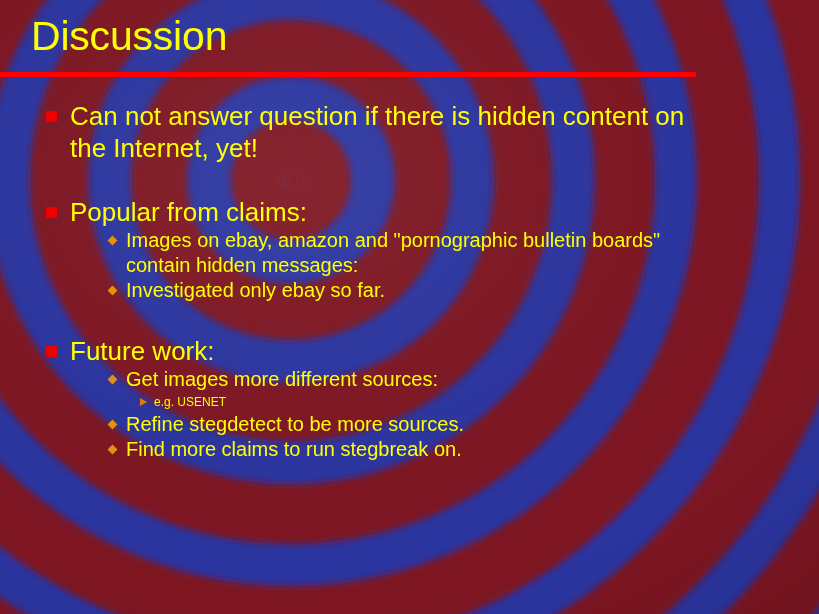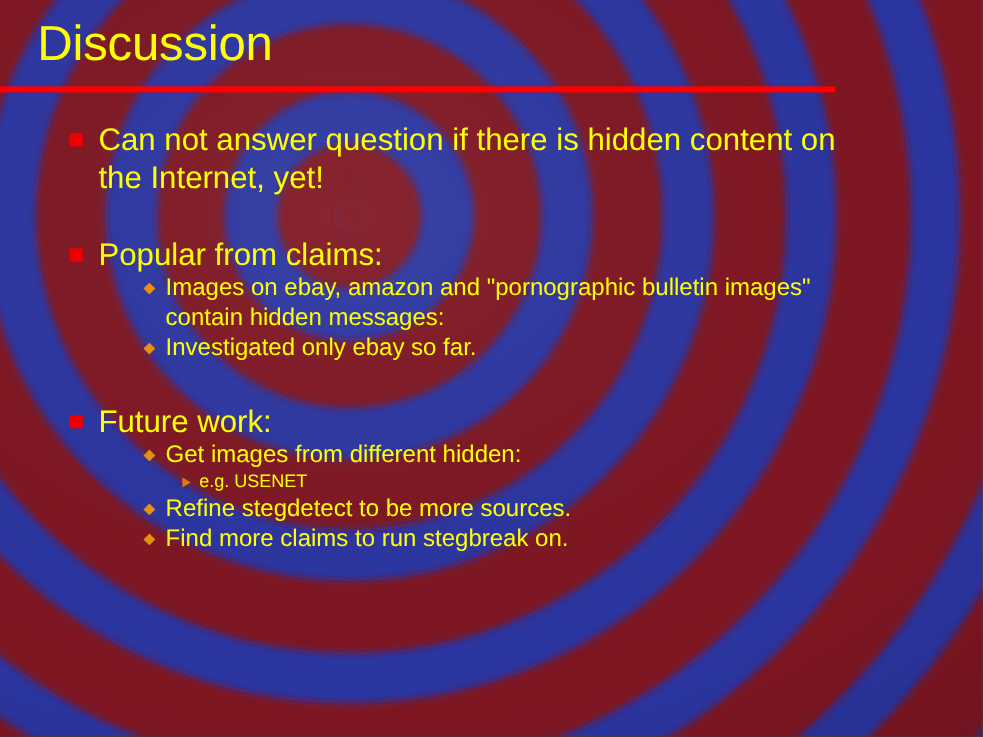--- a/index.html
+++ b/index.html
@@ -50,21 +50,21 @@
     position: absolute;
     left: 0px;
     top: 72px;
     width: 696px;
     height: 5px;
     background: #FF0000;
   }
 
   .body {
     position: absolute;
-    left: 16px;
+    left: 4px;
     top: 90px;
     width: 703px;
   }
 
   .b1, .b2, .b3 {
     position: relative;
     color: #FFFF00;
     display: flex;
     align-items: flex-start;
   }
@@ -101,21 +101,21 @@
     height: 7px;
     background: #E8900C;
     transform: rotate(45deg);
     margin-left: -17px;
   }
   .b2 .txt { display: block; max-width: 660px; }
 
   
   .b3 {
     padding-left: 150px;
-    font-size: 15px;
+    font-size: 12px;
     line-height: 20px;
   }
   .b3 .mark {
     position: absolute;
     left: 150px;
     top: 6px;
     width: 0;
     height: 0;
     border-top: 4.5px solid transparent;
     border-bottom: 4.5px solid transparent;
@@ -181,38 +181,38 @@
 
       <div class="gap-md"></div>
 
       <div class="b1">
         <span class="mark"></span>
         <span class="txt">Popular from claims:</span>
       </div>
 
       <div class="b2">
         <span class="mark"></span>
-        <span class="txt">Images on ebay, amazon and "pornographic bulletin images" contain hidden messages:</span>
+        <span class="txt">Images on ebay, amazon and "pornographic bulletin boards" contain hidden messages:</span>
       </div>
 
       <div class="b2">
         <span class="mark"></span>
         <span class="txt">Investigated only ebay so far.</span>
       </div>
 
       <div class="gap-md"></div>
 
       <div class="b1">
         <span class="mark"></span>
         <span class="txt">Future work:</span>
       </div>
 
       <div class="b2">
         <span class="mark"></span>
-        <span class="txt">Get images from different hidden:</span>
+        <span class="txt">Get images more different sources:</span>
       </div>
 
       <div class="b3">
         <span class="mark"></span>
         <span class="txt">e.g. USENET</span>
       </div>
 
       <div class="b2">
         <span class="mark"></span>
         <span class="txt">Refine stegdetect to be more sources.</span>

